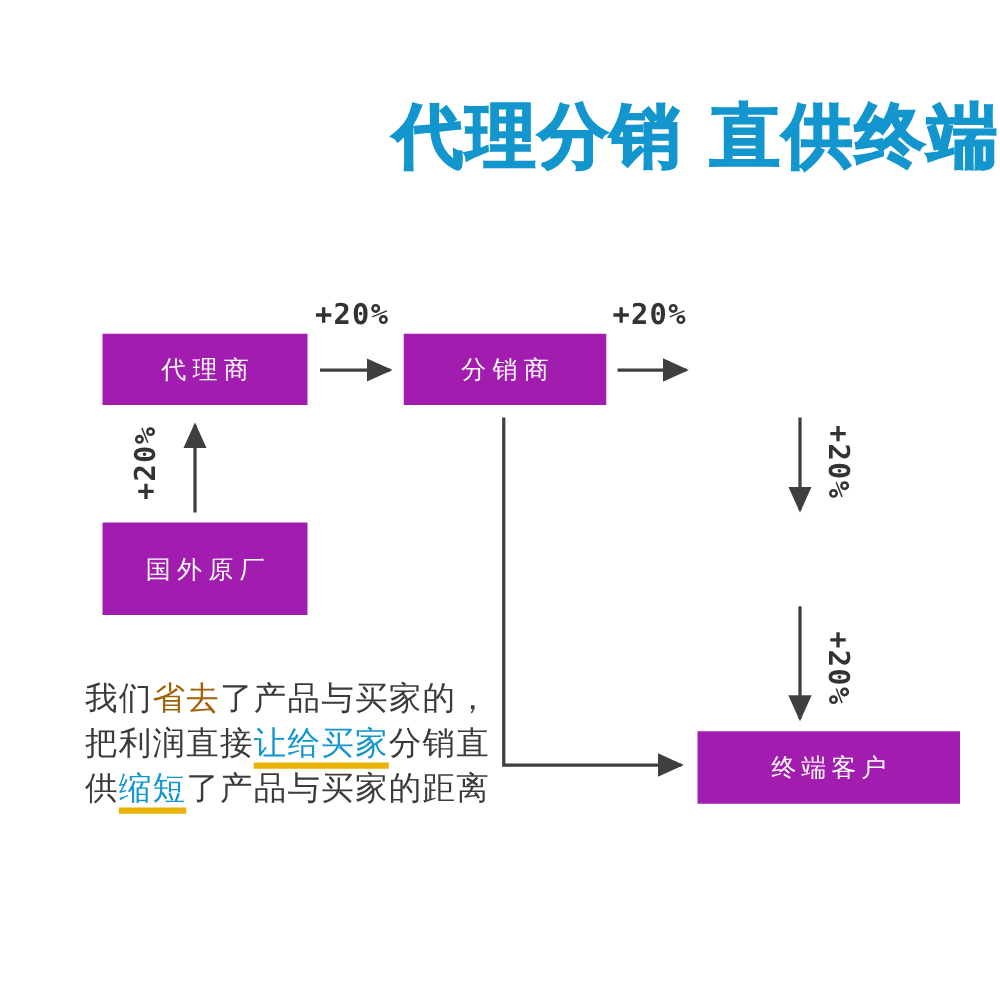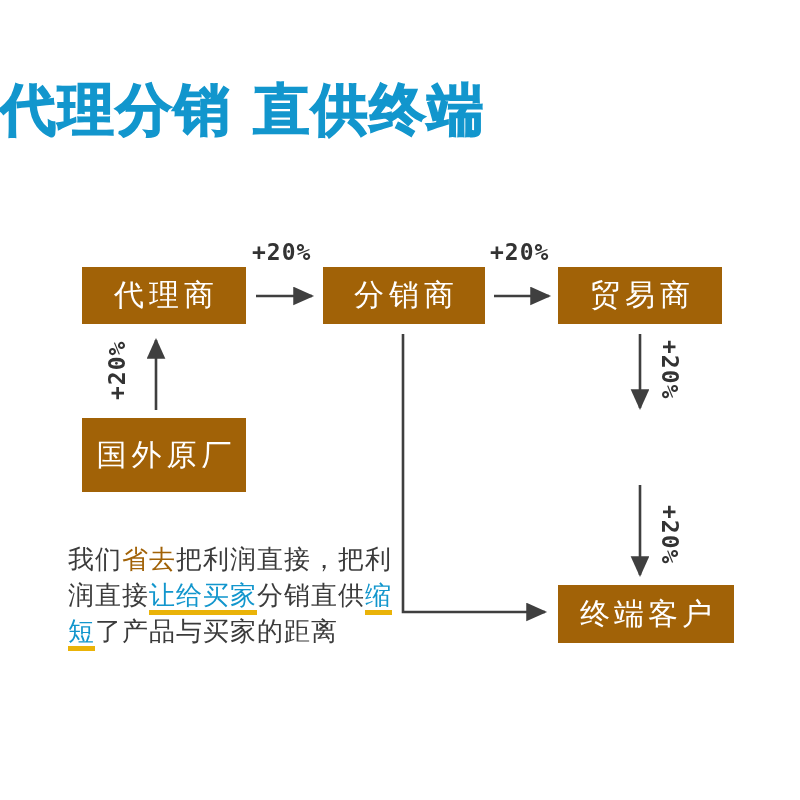--- a/index.html
+++ b/index.html
@@ -17,54 +17,54 @@
     background: #ffffff;
     overflow: hidden;
   }
 
   
   .title {
     position: absolute;
     left: 0;
     top: 78px;
     width: 800px;
-    text-align: left;
+    text-align: right;
     color: #1296cd;
     font-size: 56px;
     font-weight: bold;
     letter-spacing: 2px;
     line-height: 64px;
     white-space: nowrap;
     font-family: "DejaVu Sans", "Liberation Sans", sans-serif;
     -webkit-text-stroke: 1.5px #1296cd;
   }
 
   
   .node {
     position: absolute;
-    background: #a16207;
+    background: #a21caf;
     color: #ffffff;
     display: flex;
     align-items: center;
     justify-content: center;
-    font-size: 30px;
+    font-size: 20px;
     font-weight: 500;
     letter-spacing: 5px;
     text-indent: 5px;
     font-family: "DejaVu Sans", "Liberation Sans", sans-serif;
     box-sizing: border-box;
     text-align: right;
   }
 
   #node-agent      { left: 82px;  top: 267px; width: 164px; height: 57px; }
   #node-dist       { left: 323px; top: 267px; width: 162px; height: 57px; }
   #node-trade      { left: 558px; top: 267px; width: 164px; height: 57px; }
   #node-factory    { left: 82px;  top: 418px; width: 164px; height: 74px; }
   #node-support    { left: 558px; top: 418px; width: 164px; height: 57px; }
-  #node-enduser    { left: 558px; top: 585px; width: 176px; height: 58px; }
+  #node-enduser    { left: 558px; top: 585px; width: 210px; height: 58px; }
   #node-enduser    { letter-spacing: 4px; text-indent: 4px; }
 
   
   .pct {
     position: absolute;
     color: #333333;
     font-size: 23px;
     font-weight: bold;
     letter-spacing: 1px;
     white-space: nowrap;
@@ -133,32 +133,31 @@
 
     <line x1="640" y1="485" x2="640" y2="575" stroke="#3f3f3f" stroke-width="2.6" marker-end="url(#ah)"></line>
 
     <path d="M403,334 L403,612 L545,612" fill="none" stroke="#3f3f3f" stroke-width="2.6" marker-end="url(#ah)"></path>
   </svg>
 
   <div class="node" id="node-agent">代理商</div>
 
   <div class="node" id="node-dist">分销商</div>
 
-  <div class="node" id="node-trade">贸易商</div>
 
   <div class="node" id="node-factory">国外原厂</div>
 
 
   <div class="node" id="node-enduser">终端客户</div>
 
   <div class="pct h" id="pct-1">+20%</div>
 
   <div class="pct h" id="pct-2">+20%</div>
 
   <div class="pct rot-up" id="pct-3">+20%</div>
 
   <div class="pct rot-down" id="pct-4">+20%</div>
 
   <div class="pct rot-down" id="pct-5">+20%</div>
 
-  <div class="blurb"><span>我们</span><span class="hl">省去</span><span>把利润直接，</span><span>把利润直接</span><span class="hl-u">让给买家</span><span>分销</span><span>直供</span><span class="hl-u">缩短</span><span>了产品与买家的</span><span>距离</span></div>
+  <div class="blurb"><span>我们</span><span class="hl">省去</span><span>了产品与买家的，</span><span>把利润直接</span><span class="hl-u">让给买家</span><span>分销</span><span>直供</span><span class="hl-u">缩短</span><span>了产品与买家的</span><span>距离</span></div>
 
 </div>
 
 </body></html>

